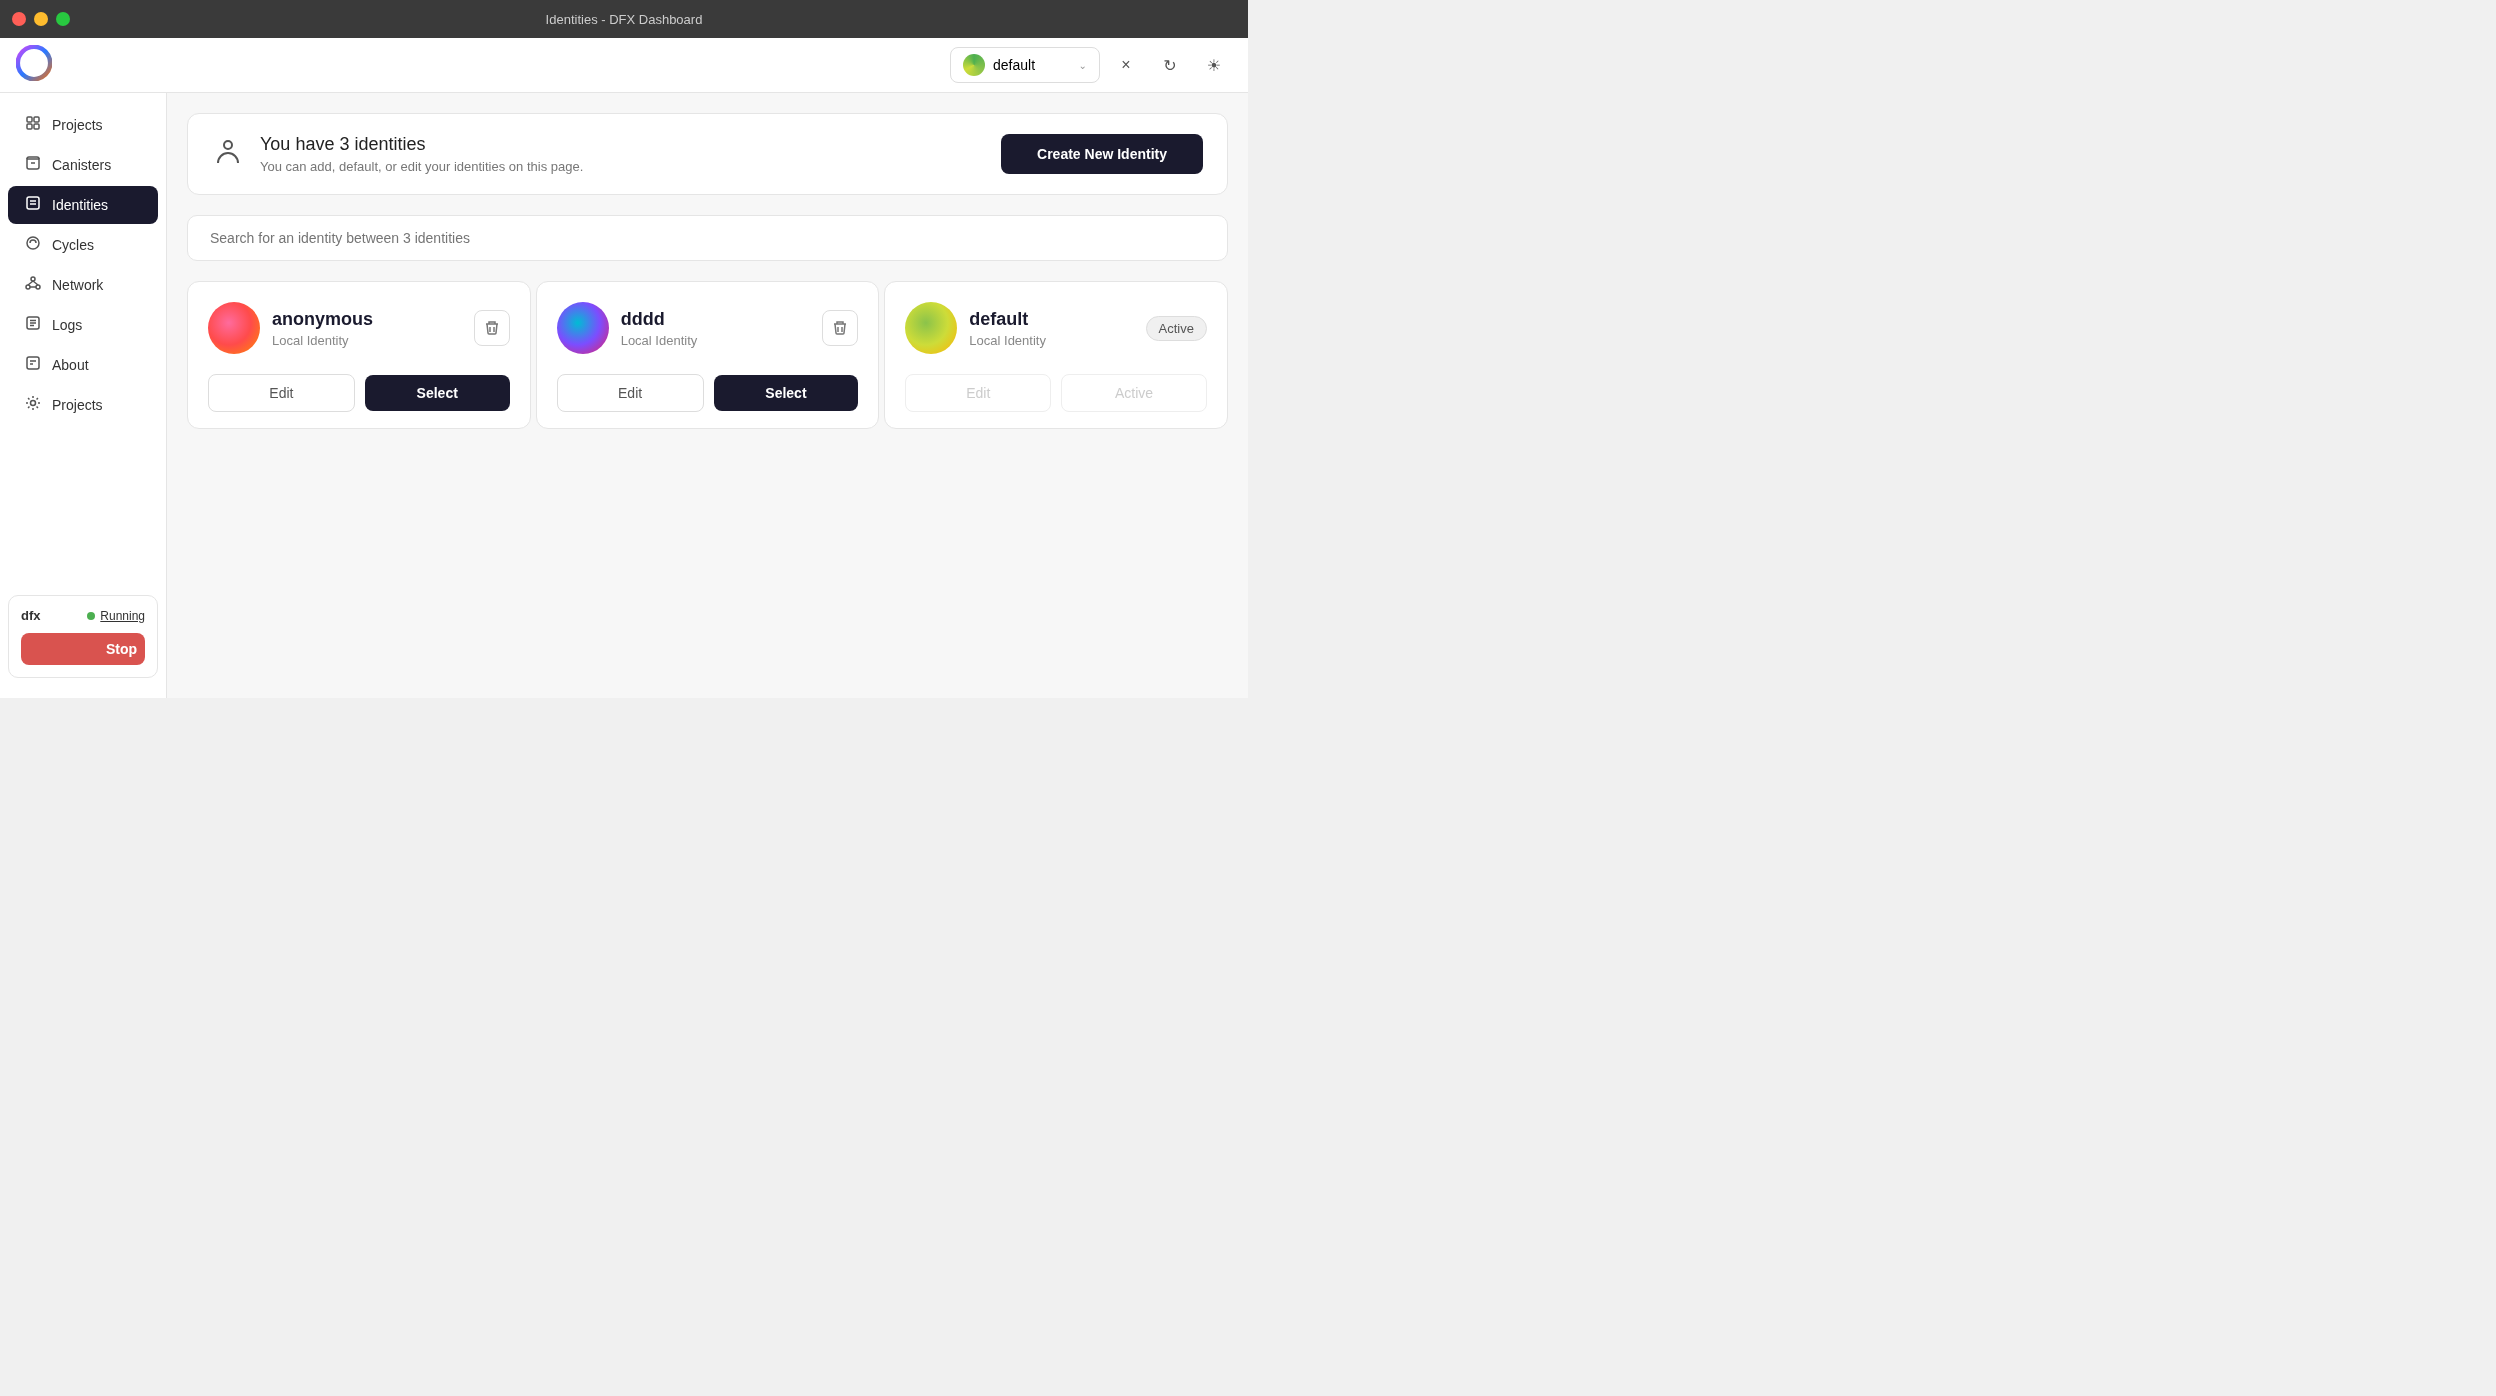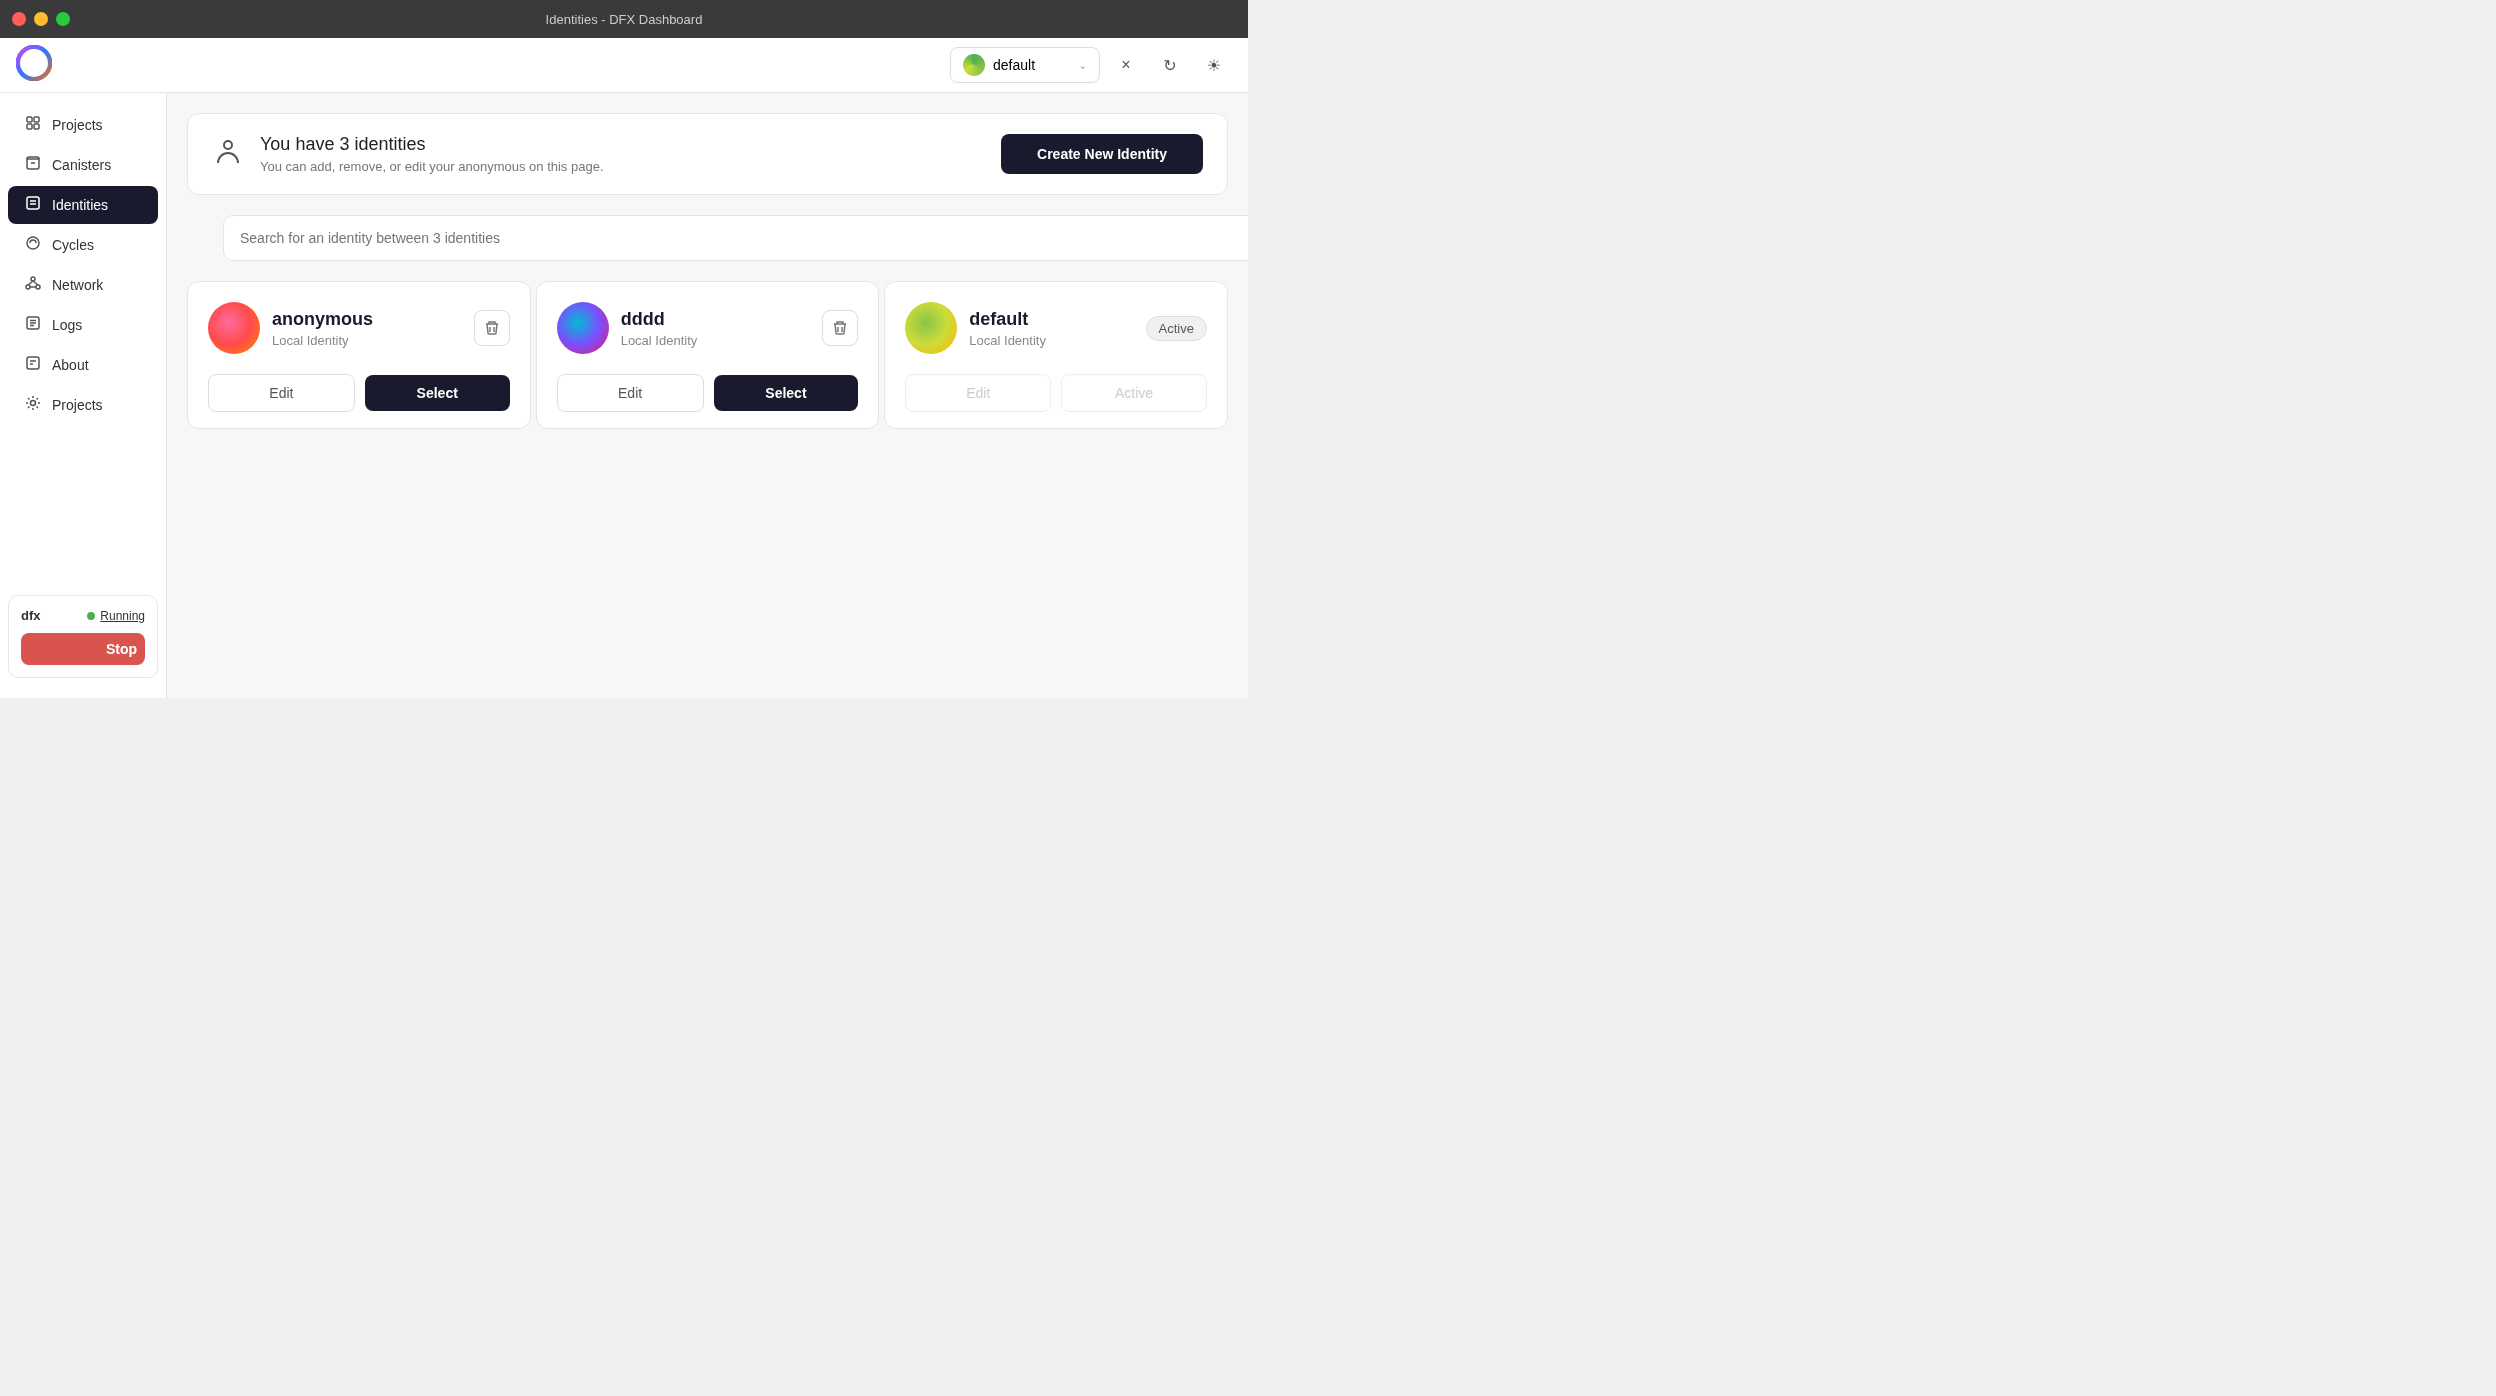--- a/index.html
+++ b/index.html
@@ -222,27 +222,26 @@
       font-weight: 600;
       cursor: pointer;
       white-space: nowrap;
     }
 
     
     .search-bar {
       background: #fff;
       border: 1px solid #e5e5e5;
       border-radius: 10px;
-      padding: 14px 16px;
+      padding: 14px 22px;
       width: 100%;
       font-size: 14px;
       color: #aaa;
       margin-bottom: 20px;
       outline: none;
-      margin-left: 36px;
     }
 
     
     .cards-grid {
       display: grid;
       grid-template-columns: repeat(3, 1fr);
       gap: 5px;
     }
     .card {
       background: #fff;
@@ -497,21 +496,21 @@
       <div class="banner">
         <div class="banner-left">
           <span class="person-icon">
             <svg width="32" height="32" viewBox="0 0 32 32" fill="none" stroke="#555" stroke-width="2">
               <circle cx="16" cy="10" r="4"></circle>
               <path d="M6 28c0-5.523 4.477-10 10-10s10 4.477 10 10"></path>
             </svg>
           </span>
           <div>
             <div class="banner-title">You have 3 identities</div>
-            <div class="banner-sub">You can add, remove, or edit your anonymous on this page.</div>
+            <div class="banner-sub">You can add, default, or edit your identities on this page.</div>
           </div>
         </div>
         <button class="create-btn">Create New Identity</button>
       </div>
 
       
       <input class="search-bar" type="text" placeholder="Search for an identity between 3 identities" style="">
 
       
       <div class="cards-grid">

